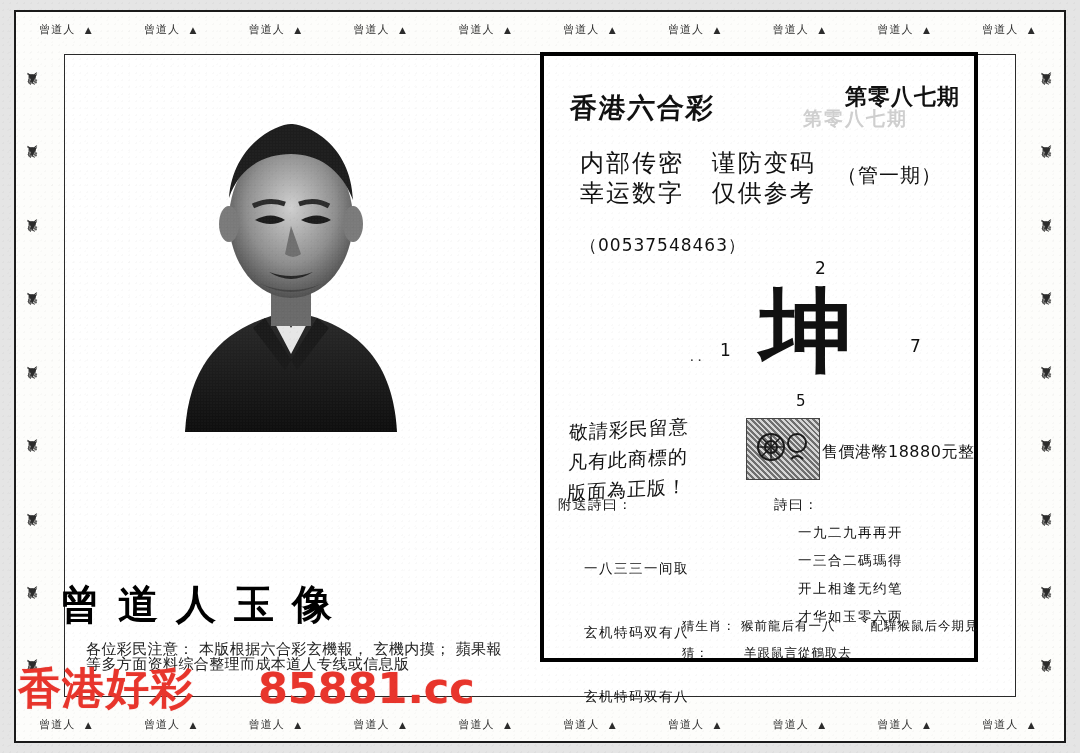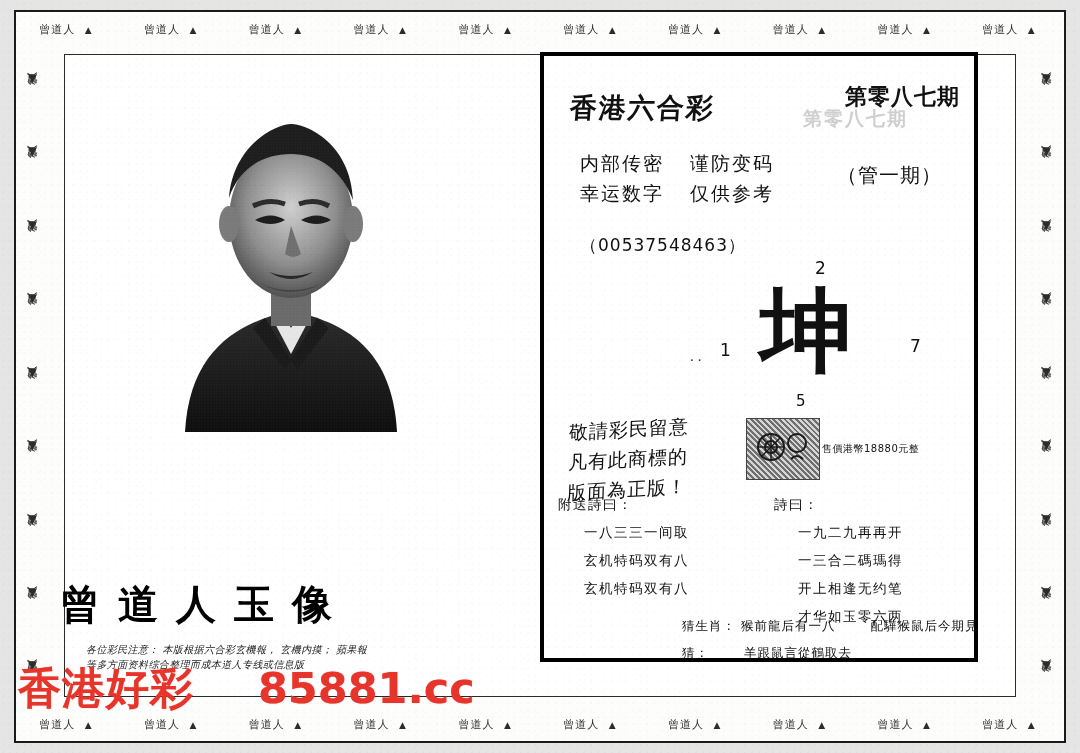--- a/index.html
+++ b/index.html
@@ -111,26 +111,25 @@
     font-weight: bold;
     letter-spacing: 18px;
     font-family: "DejaVu Sans", sans-serif;
     color: #000;
   }
   .fineprint {
     position: absolute;
     left: 26px;
     right: 4px;
     top: 590px;
-    font-size: 10px;
+    font-size: 15px;
     line-height: 15px;
     color: #222;
     font-family: "DejaVu Sans", sans-serif;
     letter-spacing: 0.4px;
-    font-style: italic;
   }
 
   
   .right-box {
     position: absolute;
     left: 540px;
     top: 52px;
     width: 438px;
     height: 610px;
     border: 4px solid #000;
@@ -165,21 +164,21 @@
     font-size: 27px;
     font-weight: bold;
     font-family: "DejaVu Serif", serif;
     letter-spacing: 2px;
     transform: skewX(-4deg);
   }
   .slogan {
     position: absolute;
     left: 30px;
     top: 86px;
-    font-size: 19px;
+    font-size: 24px;
     font-family: "DejaVu Sans", sans-serif;
     line-height: 30px;
     letter-spacing: 2px;
   }
   .slogan .col2 { display: inline-block; margin-left: 18px; }
   .paren-note {
     position: absolute;
     right: 26px;
     top: 100px;
     font-size: 20px;
@@ -241,21 +240,21 @@
     border: 1px solid #444;
     background:
       repeating-linear-gradient(45deg, #6f6f6f 0 2px, #d6d6d6 2px 4px);
     overflow: hidden;
   }
   .stamp svg { position: absolute; left: 6px; top: 4px; }
   .price {
     position: absolute;
     left: 272px;
     top: 380px;
-    font-size: 10px;
+    font-size: 16px;
     font-family: "DejaVu Sans", sans-serif;
     letter-spacing: 0.5px;
     white-space: nowrap;
   }
 
   
   .poems {
     position: absolute;
     left: 8px;
     top: 428px;
@@ -266,21 +265,21 @@
     position: absolute;
     top: 0;
     font-size: 13.5px;
     line-height: 28px;
     letter-spacing: 1.5px;
   }
   .poem-left { left: 0; }
   .poem-right { left: 216px; }
   .poem-label { font-size: 13.5px; }
   .poem-line { white-space: nowrap; }
-  .poem-left .poem-line { padding-left: 26px; }
+  .poem-left .poem-line { padding-left: 26px; margin-top: 36px; }
   .poem-right .poem-line { padding-left: 24px; }
 
   .guess-row {
     position: absolute;
     left: 100px;
     top: 556px;
     width: 330px;
     font-size: 12.5px;
     font-family: "DejaVu Sans", sans-serif;
     letter-spacing: 1px;

